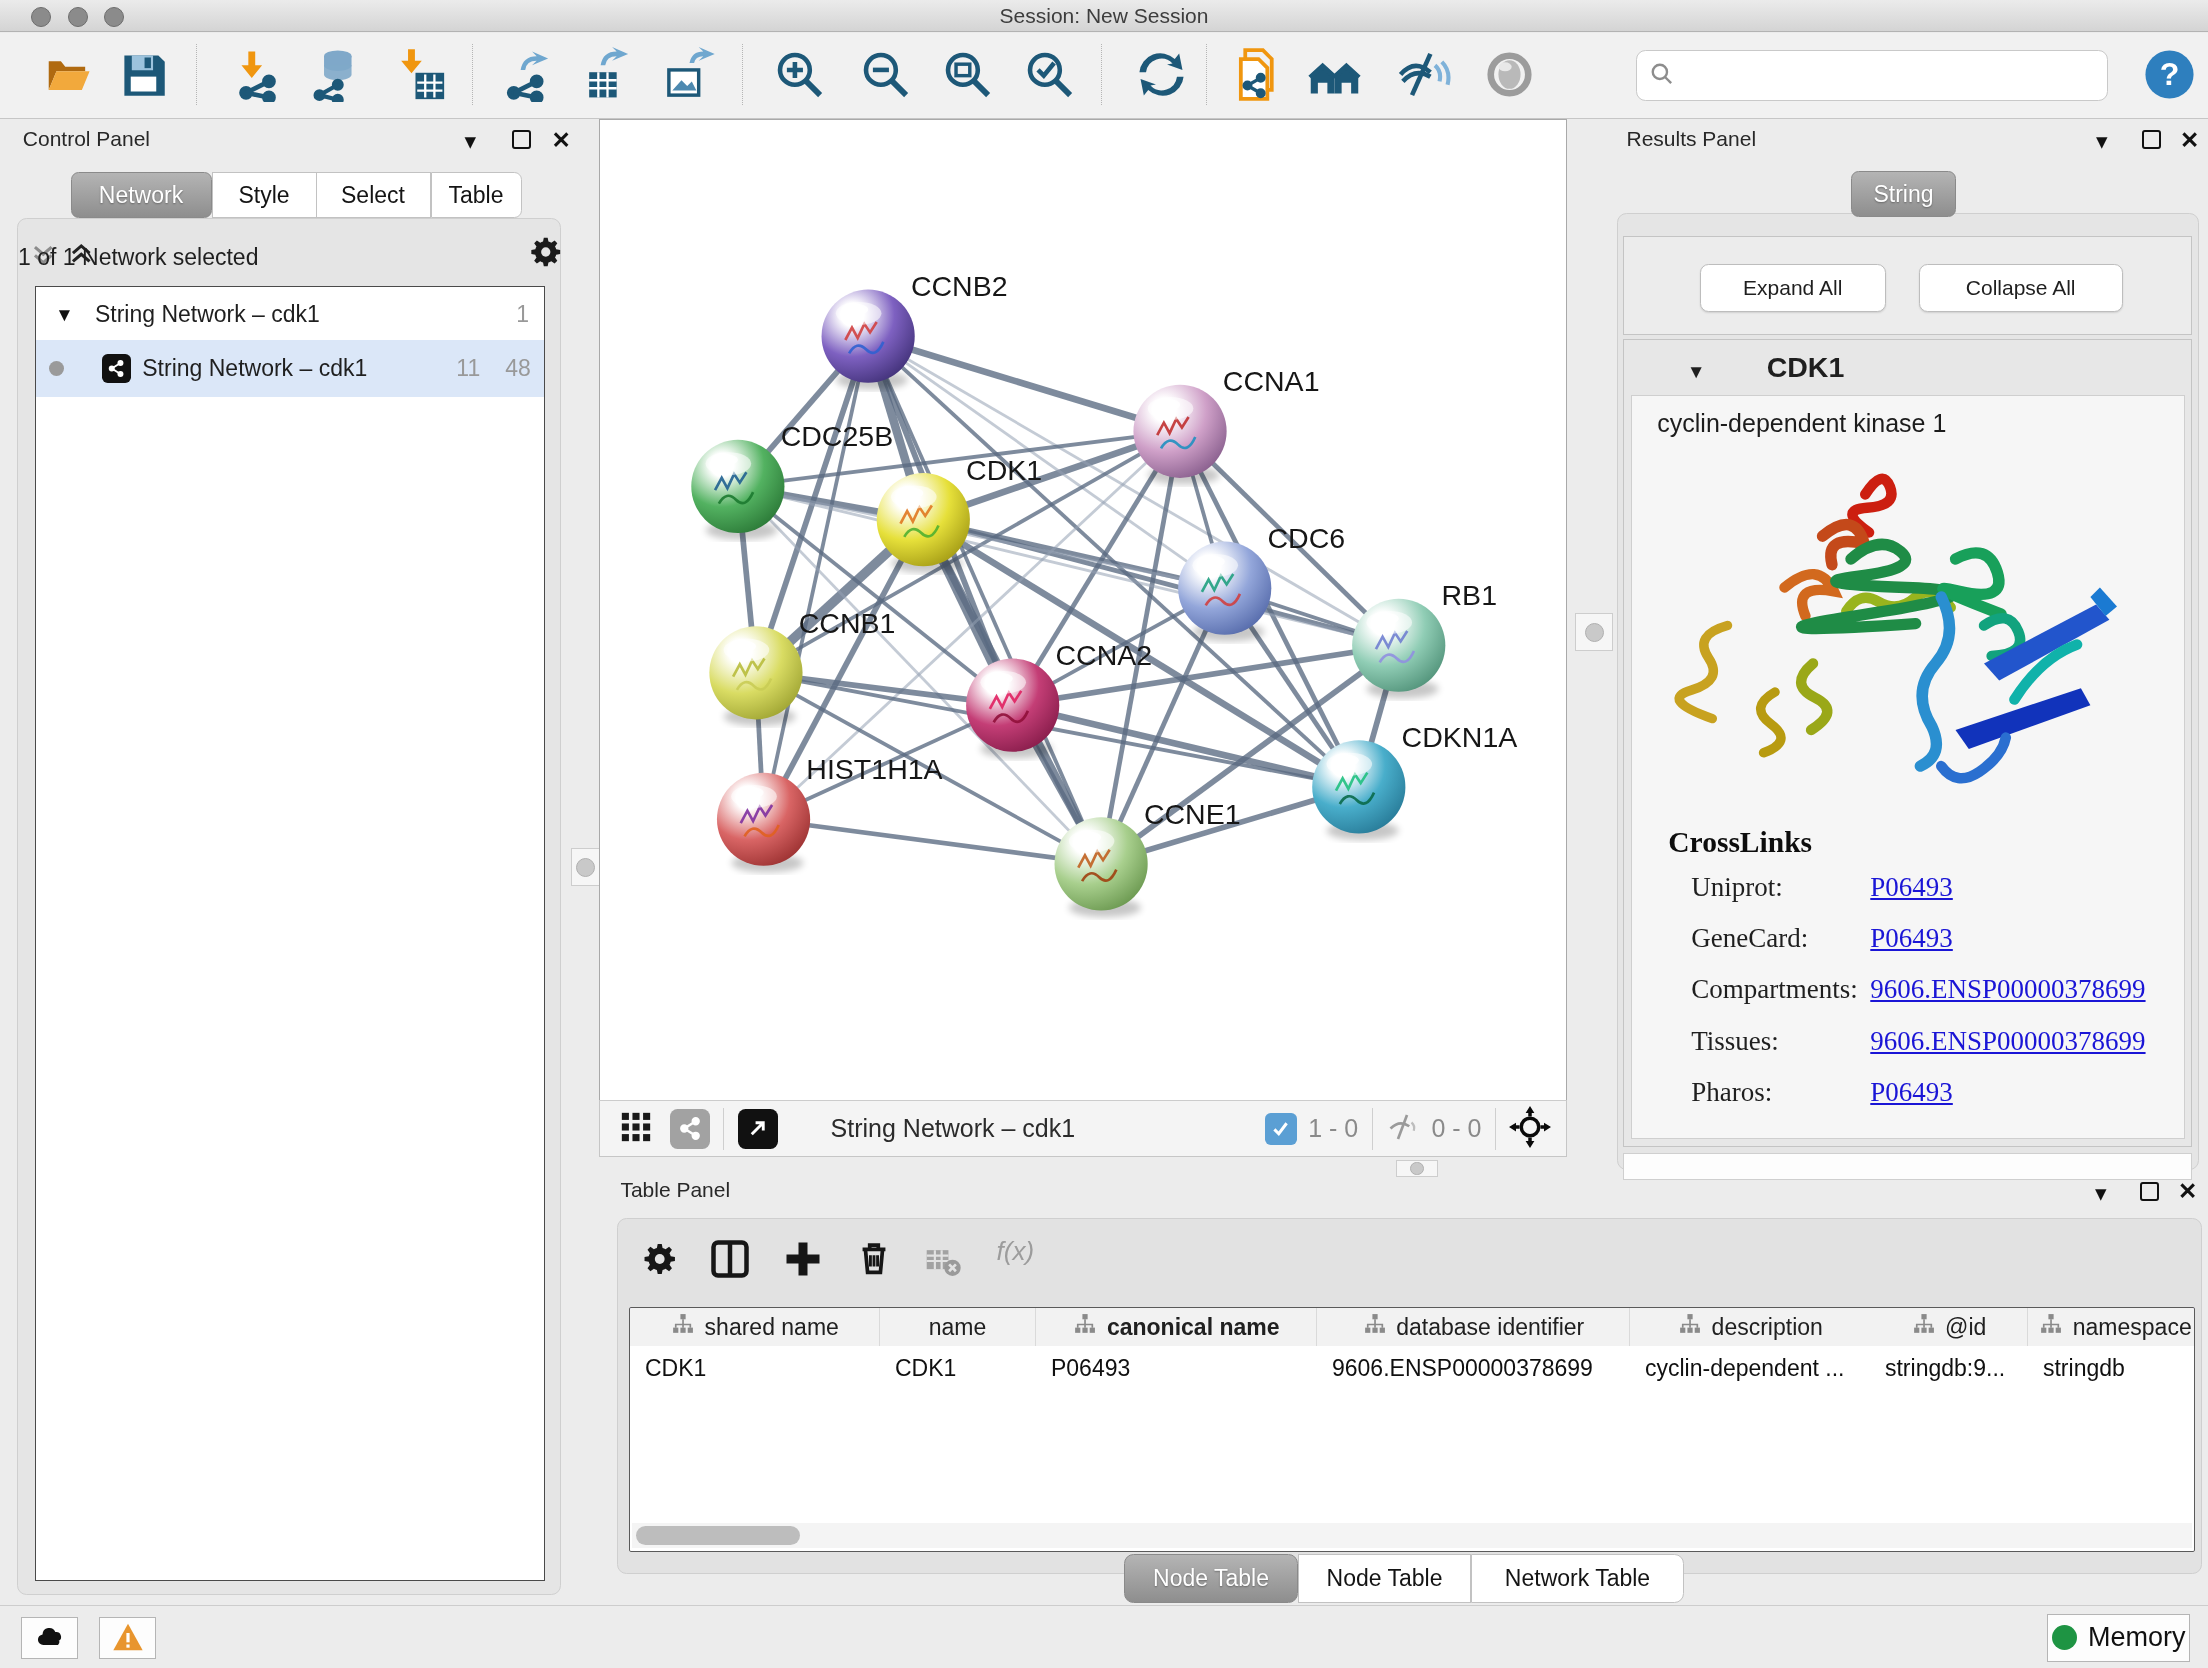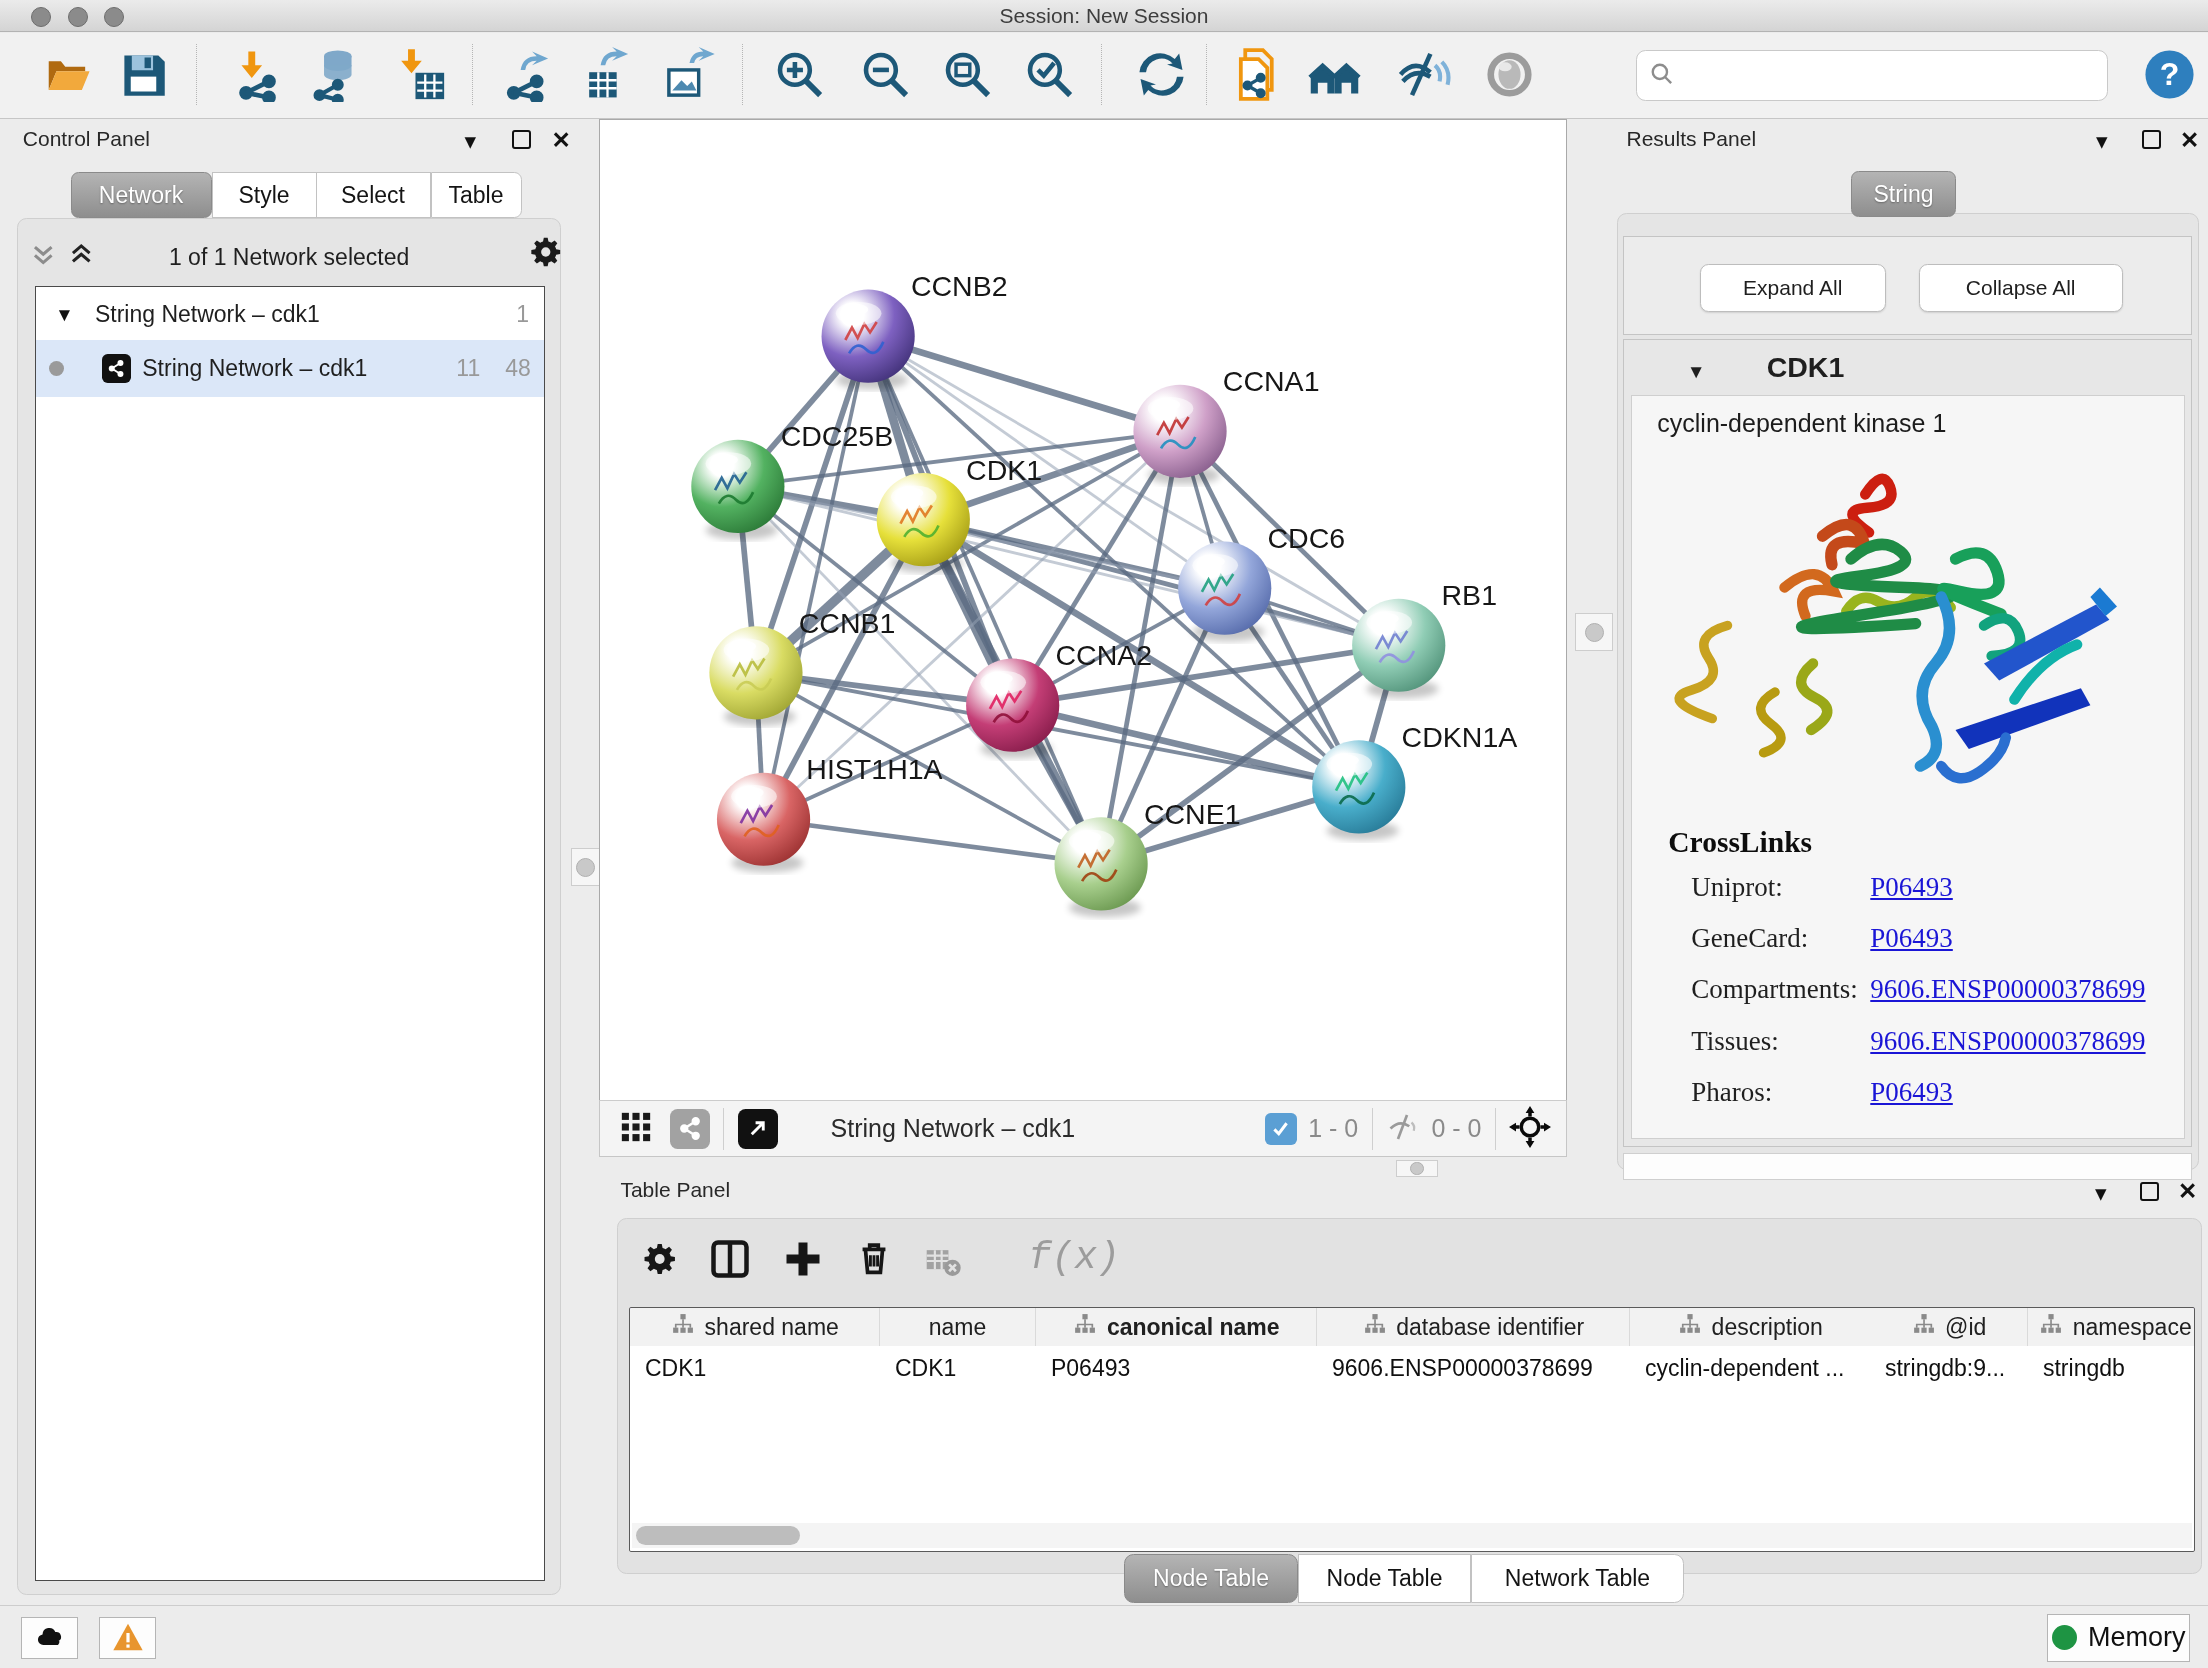--- a/index.html
+++ b/index.html
@@ -273,21 +273,21 @@
 
     <div class="abs graypanel" style="left:7.6px;top:99px;width:544px;height:1377px;">
       <div class="abs" style="left:11.4px;top:21px;">
         <svg width="28.5" height="28.5" viewBox="0 0 24 24" fill="none" stroke="#8c8c8c" stroke-width="2.6">
             <path d="M5 6l7 6 7-6M5 13l7 6 7-6"></path>
           </svg></div>
       <div class="abs" style="left:49px;top:21px;">
         <svg width="28.5" height="28.5" viewBox="0 0 24 24" fill="none" stroke="#222" stroke-width="2.6">
             <path d="M5 18l7-6 7 6M5 11l7-6 7 6"></path>
           </svg></div>
-      <div class="abs" style="left:0;top:25px;width:100%;text-align:center;font-size:23px;">1 of 1 Network selected</div>
+      <div class="abs" style="left:0;top:25px;width:100%;text-align:left;font-size:23px;">1 of 1 Network selected</div>
       <div class="abs" style="left:510px;top:15px;">
         <svg width="36" height="36" viewBox="0 0 28 28" fill="#1b1b1b">
             <path d="M25 15.5v-3l-3.1-.6a8 8 0 0 0-.9-2.2l1.8-2.6-2.1-2.1-2.6 1.8a8 8 0 0 0-2.2-.9L15.3 3h-3l-.6 2.9a8 8 0 0 0-2.2.9L6.9 5 4.8 7.1l1.8 2.6a8 8 0 0 0-.9 2.2l-3.1.6v3l3.1.6a8 8 0 0 0 .9 2.2l-1.8 2.6 2.1 2.1 2.6-1.8a8 8 0 0 0 2.2.9l.6 2.9h3l.6-2.9a8 8 0 0 0 2.2-.9l2.6 1.8 2.1-2.1-1.8-2.6a8 8 0 0 0 .9-2.2z"></path>
             <circle cx="13.8" cy="14" r="3.6" fill="#e5e5e5"></circle>
           </svg></div>
 
       <div class="abs treebox" style="left:17px;top:67px;width:510px;height:1295px;">
         <div class="trow" style="top:3.8px;height:48px;">
           <span style="margin-left:19px;color:#111;font-size:19px;">▼</span>
           <span style="margin-left:21px;">String Network – cdk1</span>
@@ -692,21 +692,21 @@
             <path d="M6 8h16M11 8V5h6v3M8 8l1.5 16h9L20 8"></path>
             <path d="M11.5 12v8M14 12v8M16.5 12v8" stroke-width="2"></path>
           </svg></div>
       <div class="abs" style="left:306px;top:23px;">
         <svg width="38" height="38" viewBox="0 0 28 28">
             <rect x="2" y="6" width="16" height="14" fill="#a2a2a2"></rect>
             <path d="M2 10h16M2 14h16M8 6v14M13 6v14" stroke="#e2e2e2" stroke-width="1.6"></path>
             <circle cx="21" cy="19" r="6" fill="#9a9a9a"></circle>
             <path d="M18.5 16.5l5 5M23.5 16.5l-5 5" stroke="#e2e2e2" stroke-width="2"></path>
           </svg></div>
-      <div class="abs" style="left:379px;top:17px;font-family:Liberation Mono, monospace;font-style:italic;font-size:38px;color:#9c9c9c;margin-left:32px;">f(x)</div>
+      <div class="abs" style="left:379px;top:17px;font-family:Liberation Sans, sans-serif;font-style:italic;font-size:26px;color:#9c9c9c;">f(x)</div>
 
       <div class="abs" style="left:11.4px;top:88px;width:1566px;height:245px;background:#fff;border:1.9px solid #5a5a5a;border-radius:1.9px;overflow:hidden;">
         <div id="thead" class="abs" style="left:0;top:0;width:100%;height:38px;background:#4c1d95;border-bottom:1px solid #cfcfcf;">
             <div class="thead-cell" style="left: 0px; width: 250px;">
               <span><svg width="25" height="25" viewBox="0 0 24 24" fill="#8a8a8a">
                   <rect x="10" y="2" width="5" height="5"></rect>
                   <rect x="3" y="15" width="5" height="5"></rect>
                   <rect x="10" y="15" width="5" height="5"></rect>
                   <rect x="17" y="15" width="5" height="5"></rect>
                   <path d="M12.5 7v5M5.5 15v-3h14v3M12.5 12v3" stroke="#8a8a8a" stroke-width="1.6" fill="none"></path>

